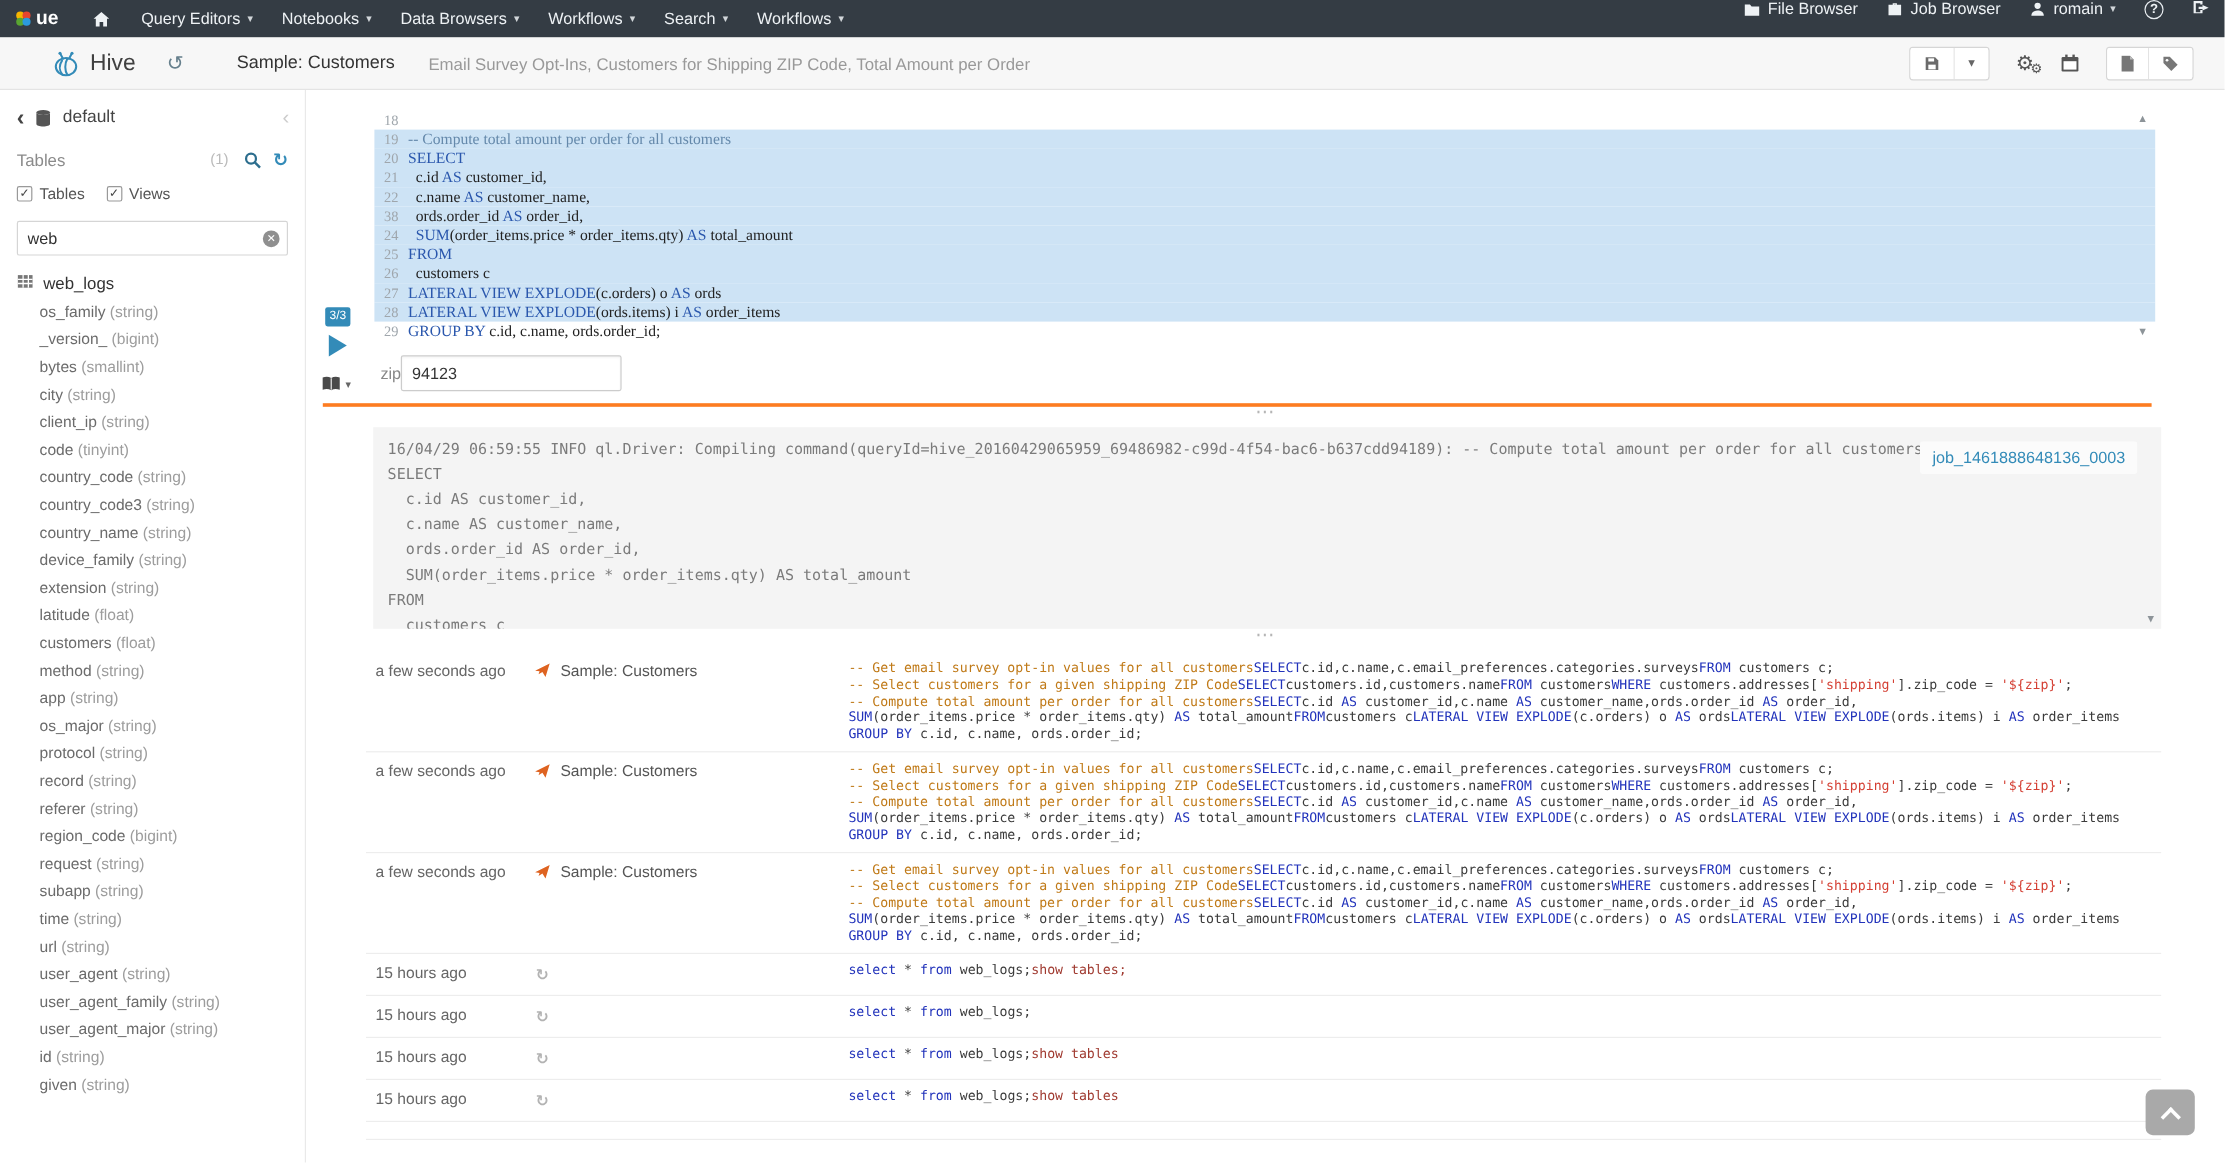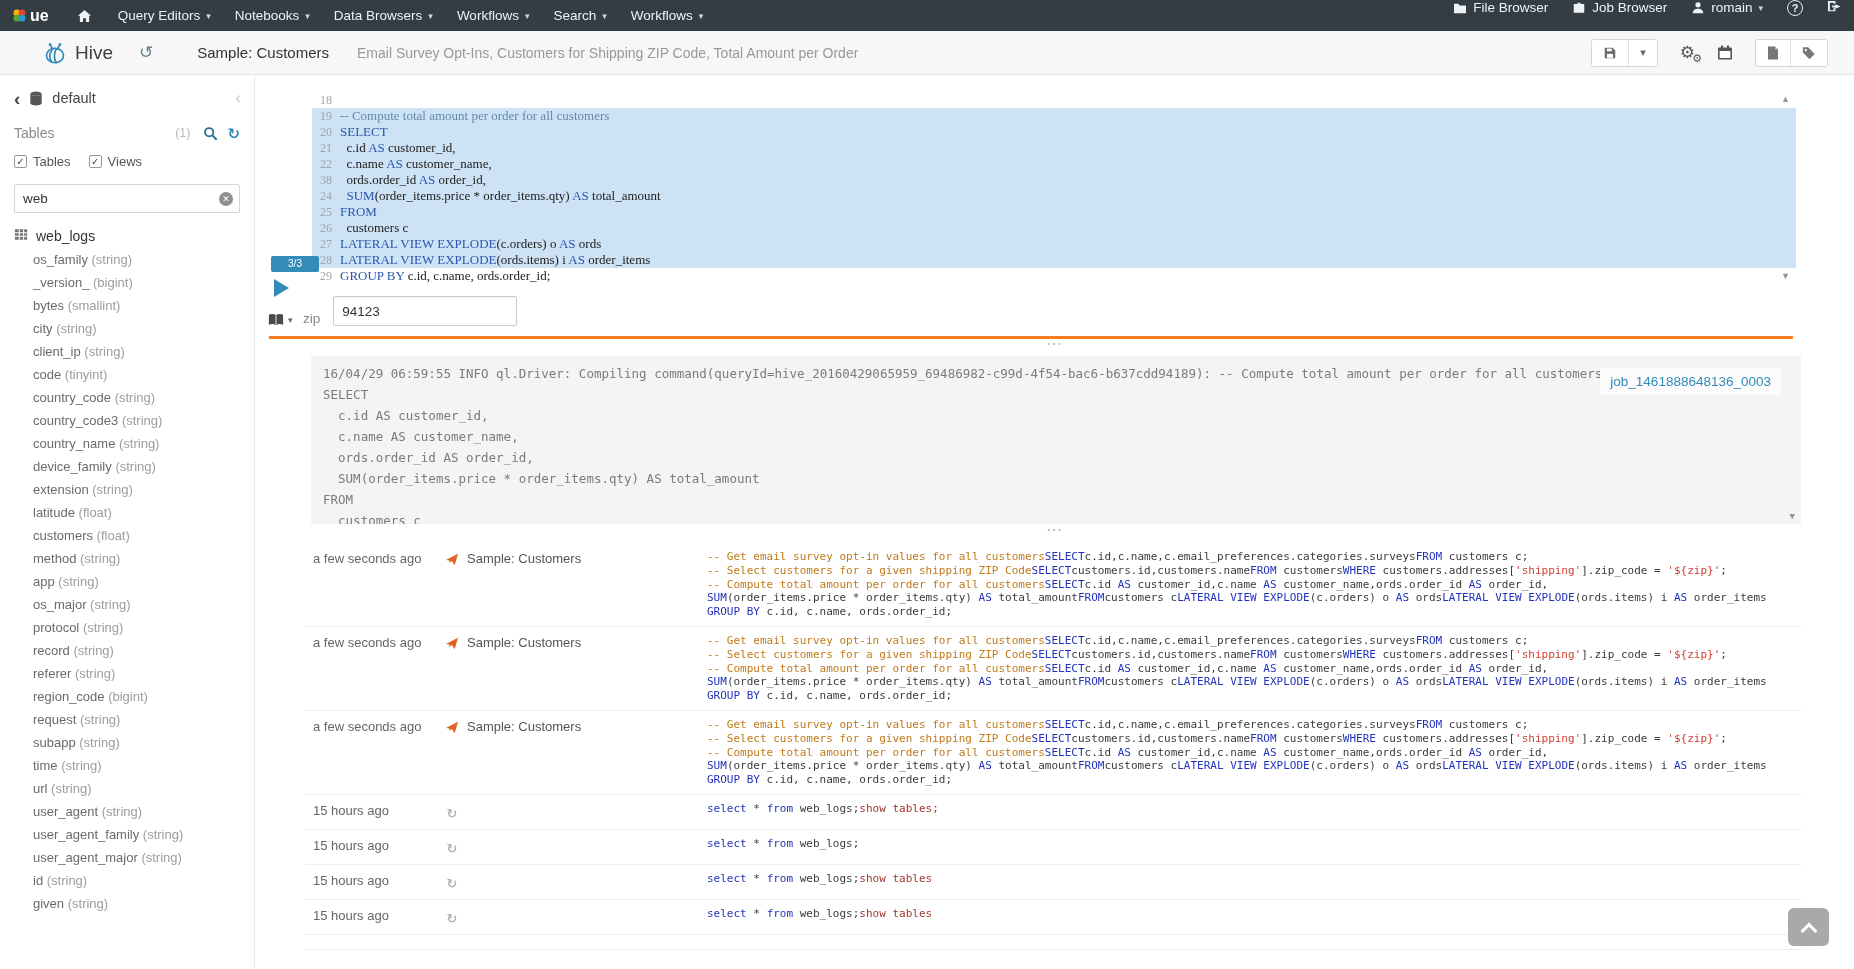--- a/index.html
+++ b/index.html
@@ -60,27 +60,27 @@
 .ln{width:28px;flex:none;text-align:right;padding-right:8px;color:#9fa6ac;font-size:12px}
 .code{flex:1}
 .editor .tok-p{color:#222}
 .editor .tok-kw{color:#2a57ad}
 .editor .tok-cmt{color:#6589ab}
 .sb-arrow{position:absolute;color:#8d9499;font-size:9px;cursor:pointer;right:6px;line-height:1}
 .editor .up{top:3px}
 .editor .down{top:180px}
 
 
-.exec-badge{position:absolute;left:16px;top:181px;width:48px;height:16px;background:#338bb8;color:#fff;font-size:10px;line-height:16px;text-align:center;border-radius:2px}
+.exec-badge{position:absolute;left:16px;top:181px;width:21px;height:16px;background:#338bb8;color:#fff;font-size:10px;line-height:16px;text-align:center;border-radius:2px}
 .play-btn{position:absolute;left:19px;top:204px;width:0;height:0;border-left:15px solid #338bb8;border-top:9px solid transparent;border-bottom:9px solid transparent;cursor:pointer}
 .book-btn{position:absolute;left:13px;top:238px;display:flex;align-items:center;gap:4px;color:#4a4a4a;cursor:pointer}
 .caret2{font-size:9px;color:#666}
 
 
-.var-row{position:absolute;left:48px;top:221px;display:flex;align-items:flex-end;gap:13px}
+.var-row{position:absolute;left:62px;top:221px;display:flex;align-items:center;}
 .var-label{color:#888;font-size:13.5px}
 .var-input{width:184px;height:30px;border:1px solid #ccc;border-radius:2px;padding:0 8px;font-size:13.5px;color:#333;font-family:inherit;box-shadow:inset 0 1px 2px rgba(0,0,0,.06)}
 
 
 .progress{position:absolute;left:14px;right:61px;top:261px;height:3px;background:#fd7c21}
 .grip{position:absolute;left:50%;transform:translateX(-50%);color:#b5b5b5;font-size:16px;letter-spacing:1px;line-height:10px;cursor:row-resize}
 .grip1{top:264px}
 .grip2{top:450px}
 
 

